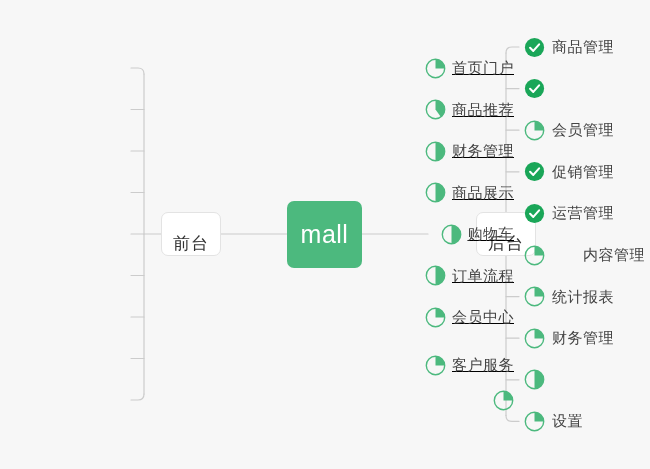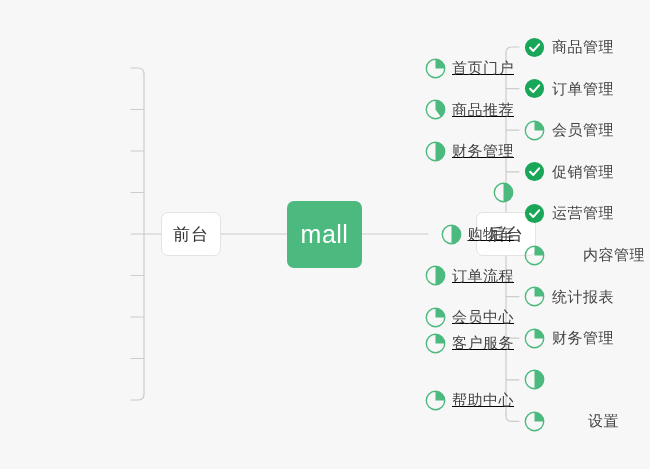--- a/index.html
+++ b/index.html
@@ -33,21 +33,21 @@
     color:#444444;
     letter-spacing:0.5px;
     line-height:26px;
   }
   .leaf.left  .leaf-label { margin-left:6px; }
   .leaf.right .leaf-label { margin-left:7px; }
   .icon { width:21px; height:21px; flex:0 0 21px; display:block; }
   
   .node-mid {
     position:absolute;
-    display:flex; align-items:center; justify-content:center;
+    display:flex; align-items:flex-end; justify-content:center;
     width:60px; height:44px;
     background:#ffffff;
     border:1px solid #e3e3e3;
     border-radius:7px;
     font-size:17px;
     color:#333333;
     letter-spacing:1px;
   }
   #node-front { left:161px; top:212px; }
   #node-back  { left:428px; top:212px;margin-left:48px; }
@@ -139,20 +139,21 @@
         </span>
         <span class="leaf-label">财务管理</span>
       </div>
       <div class="leaf left" style="top: 179.5px;">
         <span style="display: flex;">
           <svg class="icon" viewBox="0 0 21 21" xmlns="http://www.w3.org/2000/svg">
       <circle cx="10.5" cy="10.5" r="9.2" fill="none" stroke="#4cb97e" stroke-width="1.4"></circle>
       <path d="M 10.5 10.5 L 10.5 1.3000000000000007 A 9.2 9.2 0 0 1 10.50 19.70 Z" fill="#4cb97e"></path>
     </svg>
         </span>
+        <span class="leaf-label">商品展示</span>
       </div>
       <div class="leaf left" style="top: 221px; justify-content: flex-end;">
         <span style="display: flex;">
           <svg class="icon" viewBox="0 0 21 21" xmlns="http://www.w3.org/2000/svg">
       <circle cx="10.5" cy="10.5" r="9.2" fill="none" stroke="#4cb97e" stroke-width="1.4"></circle>
       <path d="M 10.5 10.5 L 10.5 1.3000000000000007 A 9.2 9.2 0 0 1 10.50 19.70 Z" fill="#4cb97e"></path>
     </svg>
         </span>
         <span class="leaf-label">购物车</span>
       </div>
@@ -167,55 +168,53 @@
       </div>
       <div class="leaf left" style="top: 304px;">
         <span style="display: flex;">
           <svg class="icon" viewBox="0 0 21 21" xmlns="http://www.w3.org/2000/svg">
       <circle cx="10.5" cy="10.5" r="9.2" fill="none" stroke="#4cb97e" stroke-width="1.4"></circle>
       <path d="M 10.5 10.5 L 10.5 1.3000000000000007 A 9.2 9.2 0 0 1 19.70 10.50 Z" fill="#4cb97e"></path>
     </svg>
         </span>
         <span class="leaf-label">会员中心</span>
       </div>
-      <div class="leaf left" style="top: 330px;">
+      <div class="leaf left" style="top: 352px;">
         <span style="display: flex;">
           <svg class="icon" viewBox="0 0 21 21" xmlns="http://www.w3.org/2000/svg">
       <circle cx="10.5" cy="10.5" r="9.2" fill="none" stroke="#4cb97e" stroke-width="1.4"></circle>
       <path d="M 10.5 10.5 L 10.5 1.3000000000000007 A 9.2 9.2 0 0 1 19.70 10.50 Z" fill="#4cb97e"></path>
     </svg>
         </span>
         <span class="leaf-label">客户服务</span>
       </div>
       <div class="leaf left" style="top: 387px;">
         <span style="display: flex;">
           <svg class="icon" viewBox="0 0 21 21" xmlns="http://www.w3.org/2000/svg">
       <circle cx="10.5" cy="10.5" r="9.2" fill="none" stroke="#4cb97e" stroke-width="1.4"></circle>
       <path d="M 10.5 10.5 L 10.5 1.3000000000000007 A 9.2 9.2 0 0 1 19.70 10.50 Z" fill="#4cb97e"></path>
     </svg>
         </span>
-        <span class="leaf-label">帮助中心</span>
       </div>
       <div class="leaf right" style="top: 34px;">
         <span style="display: flex;">
           <svg class="icon" viewBox="0 0 21 21" xmlns="http://www.w3.org/2000/svg">
       <circle cx="10.5" cy="10.5" r="9.6" fill="#1aa658"></circle>
       <path d="M 6.1 10.8 L 9.3 13.9 L 15.1 7.4" fill="none" stroke="#ffffff" stroke-width="2.1" stroke-linecap="round" stroke-linejoin="round"></path>
     </svg>
         </span>
         <span class="leaf-label">商品管理</span>
       </div>
       <div class="leaf right" style="top: 75.6px;">
         <span style="display: flex;">
           <svg class="icon" viewBox="0 0 21 21" xmlns="http://www.w3.org/2000/svg">
       <circle cx="10.5" cy="10.5" r="9.6" fill="#1aa658"></circle>
       <path d="M 6.1 10.8 L 9.3 13.9 L 15.1 7.4" fill="none" stroke="#ffffff" stroke-width="2.1" stroke-linecap="round" stroke-linejoin="round"></path>
     </svg>
         </span>
-        <span class="leaf-label">订单管理</span>
       </div>
       <div class="leaf right" style="top: 117.2px;">
         <span style="display: flex;">
           <svg class="icon" viewBox="0 0 21 21" xmlns="http://www.w3.org/2000/svg">
       <circle cx="10.5" cy="10.5" r="9.2" fill="none" stroke="#4cb97e" stroke-width="1.4"></circle>
       <path d="M 10.5 10.5 L 10.5 1.3000000000000007 A 9.2 9.2 0 0 1 19.70 10.50 Z" fill="#4cb97e"></path>
     </svg>
         </span>
         <span class="leaf-label">会员管理</span>
       </div>
@@ -265,21 +264,21 @@
         <span class="leaf-label">财务管理</span>
       </div>
       <div class="leaf right" style="top: 366.8px;">
         <span style="display: flex;">
           <svg class="icon" viewBox="0 0 21 21" xmlns="http://www.w3.org/2000/svg">
       <circle cx="10.5" cy="10.5" r="9.2" fill="none" stroke="#4cb97e" stroke-width="1.4"></circle>
       <path d="M 10.5 10.5 L 10.5 1.3000000000000007 A 9.2 9.2 0 0 1 10.50 19.70 Z" fill="#4cb97e"></path>
     </svg>
         </span>
       </div>
-      <div class="leaf right" style="top: 408.4px; gap: 36px;">
+      <div class="leaf right" style="top: 408.4px;">
         <span style="display: flex;">
           <svg class="icon" viewBox="0 0 21 21" xmlns="http://www.w3.org/2000/svg">
       <circle cx="10.5" cy="10.5" r="9.2" fill="none" stroke="#4cb97e" stroke-width="1.4"></circle>
       <path d="M 10.5 10.5 L 10.5 1.3000000000000007 A 9.2 9.2 0 0 1 19.70 10.50 Z" fill="#4cb97e"></path>
     </svg>
         </span>
         <span class="leaf-label">设置</span>
       </div>
     </div>
 </div>

